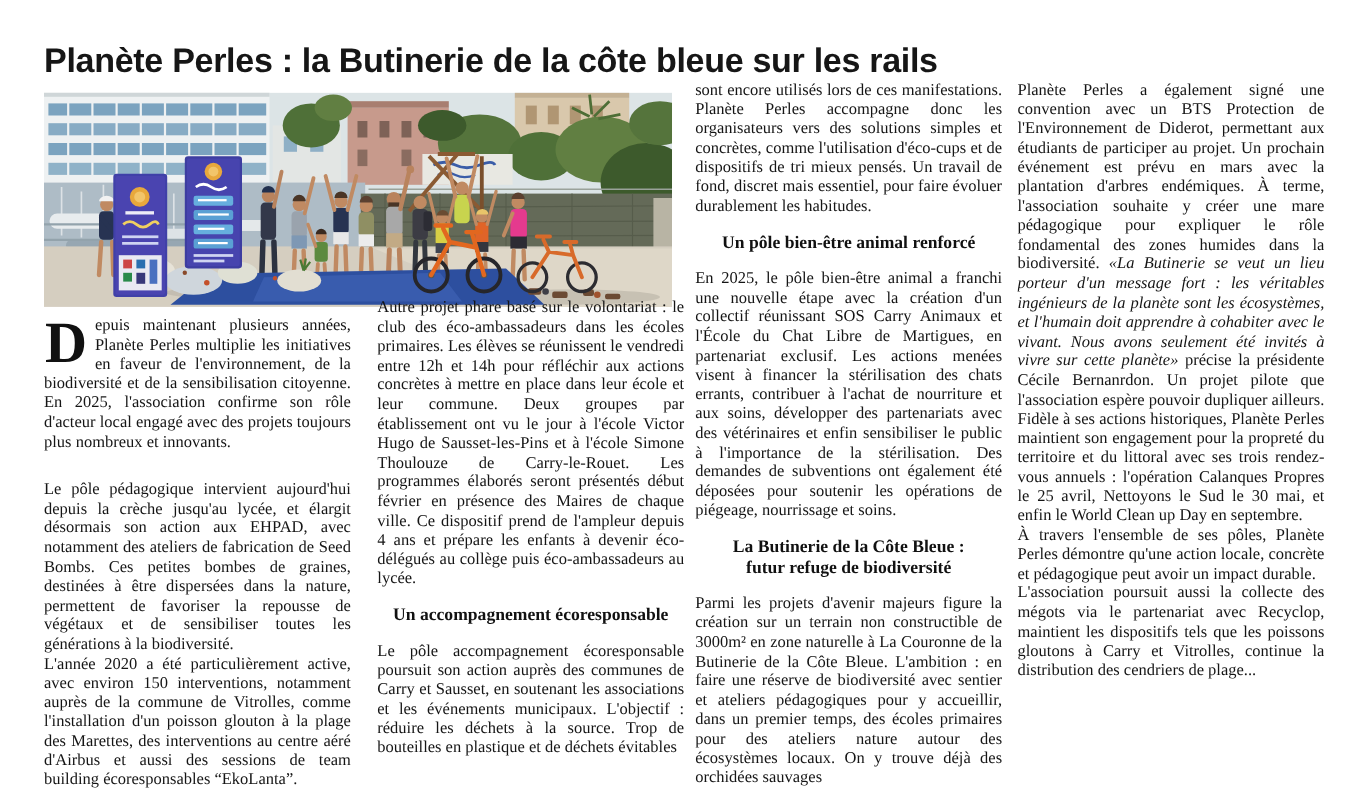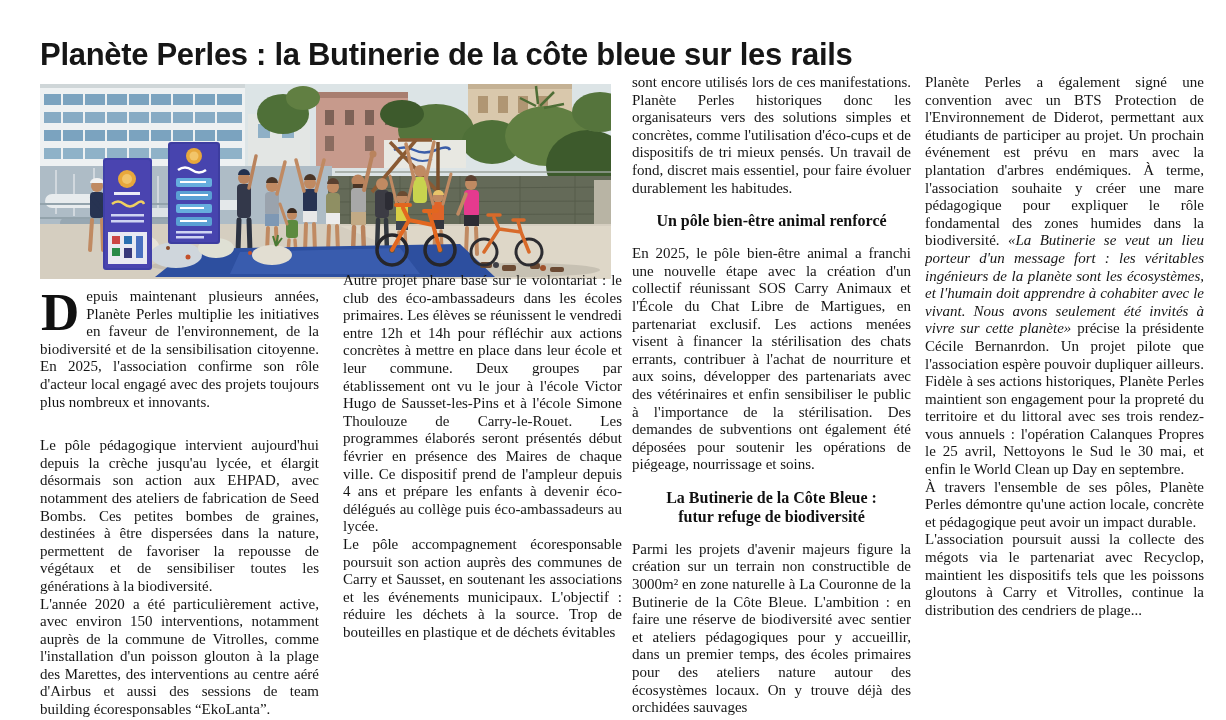--- a/index.html
+++ b/index.html
@@ -341,25 +341,26 @@
 </div>
 
 <div class="col" id="col1">
   <p><span class="dropcap">D</span><span>epuis maintenant plusieurs années, Planète Perles multiplie les initiatives en faveur de l'environnement, de la biodiversité et de la sensibilisation citoyenne. En 2025, l'association confirme son rôle d'acteur local engagé avec des projets toujours plus nombreux et innovants.</span></p>
   <p class="gap">Le pôle pédagogique intervient aujourd'hui depuis la crèche jusqu'au lycée, et élargit désormais son action aux EHPAD, avec notamment des ateliers de fabrication de Seed Bombs. Ces petites bombes de graines, destinées à être dispersées dans la nature, permettent de favoriser la repousse de végétaux et de sensibiliser toutes les générations à la biodiversité.</p>
   <p>L'année 2020 a été particulièrement active, avec environ 150 interventions, notamment auprès de la commune de Vitrolles, comme l'installation d'un poisson glouton à la plage des Marettes, des interventions au centre aéré d'Airbus et aussi des sessions de team building écoresponsables “EkoLanta”.</p>
 </div>
 
 <div class="col" id="col2">
   <p>Autre projet phare basé sur le volontariat : le club des éco-ambassadeurs dans les écoles primaires. Les élèves se réunissent le vendredi entre 12h et 14h pour réfléchir aux actions concrètes à mettre en place dans leur école et leur commune. Deux groupes par établissement ont vu le jour à l'école Victor Hugo de Sausset-les-Pins et à l'école Simone Thoulouze de Carry-le-Rouet. Les programmes élaborés seront présentés début février en présence des Maires de chaque ville. Ce dispositif prend de l'ampleur depuis 4 ans et prépare les enfants à devenir éco-délégués au collège puis éco-ambassadeurs au lycée.</p>
+  <h2>Un accompagnement écoresponsable</h2>
   <p>Le pôle accompagnement écoresponsable poursuit son action auprès des communes de Carry et Sausset, en soutenant les associations et les événements municipaux. L'objectif : réduire les déchets à la source. Trop de bouteilles en plastique et de déchets évitables</p>
 </div>
 
 <div class="col" id="col3">
-  <p>sont encore utilisés lors de ces manifestations. Planète Perles historiques donc les organisateurs vers des solutions simples et concrètes, comme l'utilisation d'éco-cups et de dispositifs de tri mieux pensés. Un travail de fond, discret mais essentiel, pour faire évoluer durablement les habitudes.</p>
+  <p>sont encore utilisés lors de ces manifestations. Planète Perles accompagne donc les organisateurs vers des solutions simples et concrètes, comme l'utilisation d'éco-cups et de dispositifs de tri mieux pensés. Un travail de fond, discret mais essentiel, pour faire évoluer durablement les habitudes.</p>
   <h2>Un pôle bien-être animal renforcé</h2>
   <p>En 2025, le pôle bien-être animal a franchi une nouvelle étape avec la création d'un collectif réunissant SOS Carry Animaux et l'École du Chat Libre de Martigues, en partenariat exclusif. Les actions menées visent à financer la stérilisation des chats errants, contribuer à l'achat de nourriture et aux soins, développer des partenariats avec des vétérinaires et enfin sensibiliser le public à l'importance de la stérilisation. Des demandes de subventions ont également été déposées pour soutenir les opérations de piégeage, nourrissage et soins.</p>
   <h2>La Butinerie de la Côte Bleue :
 futur refuge de biodiversité</h2>
   <p>Parmi les projets d'avenir majeurs figure la création sur un terrain non constructible de 3000m² en zone naturelle à La Couronne de la Butinerie de la Côte Bleue. L'ambition : en faire une réserve de biodiversité avec sentier et ateliers pédagogiques pour y accueillir, dans un premier temps, des écoles primaires pour des ateliers nature autour des écosystèmes locaux. On y trouve déjà des orchidées sauvages</p>
 </div>
 
 <div class="col" id="col4">
   <p><span>Planète Perles a également signé une convention avec un BTS Protection de l'Environnement de Diderot, permettant aux étudiants de participer au projet. Un prochain événement est prévu en mars avec la plantation d'arbres endémiques. À terme, l'association souhaite y créer une mare pédagogique pour expliquer le rôle fondamental des zones humides dans la biodiversité. </span><span class="italic">«La Butinerie se veut un lieu porteur d'un message fort : les véritables ingénieurs de la planète sont les écosystèmes, et l'humain doit apprendre à cohabiter avec le vivant. Nous avons seulement été invités à vivre sur cette planète»</span><span> précise la présidente Cécile Bernanrdon. Un projet pilote que l'association espère pouvoir dupliquer ailleurs.</span></p>
   <p>Fidèle à ses actions historiques, Planète Perles maintient son engagement pour la propreté du territoire et du littoral avec ses trois rendez-vous annuels : l'opération Calanques Propres le 25 avril, Nettoyons le Sud le 30 mai, et enfin le World Clean up Day en septembre.</p>

